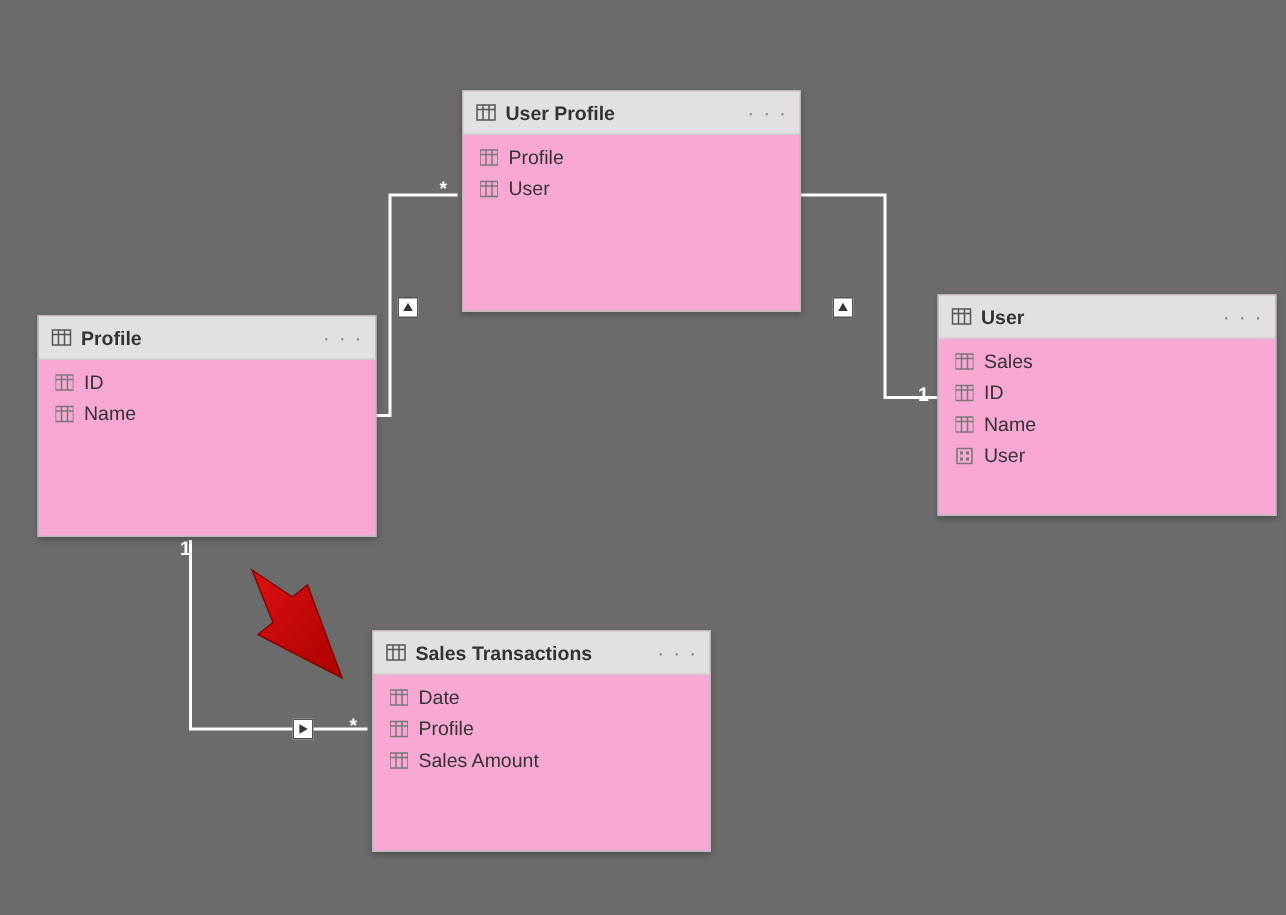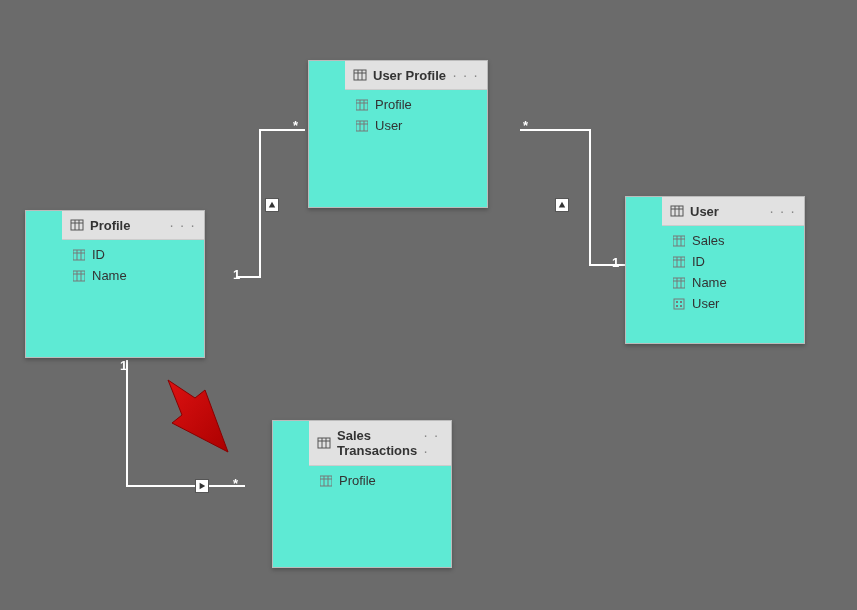--- a/index.html
+++ b/index.html
@@ -8,25 +8,24 @@
     font-family: "Segoe UI", Arial, sans-serif;
     font-size: 13px;
     width: 857px;
     height: 610px;
     position: relative;
     overflow: hidden;
     color: #333;
   }
   .table-card {
     position: absolute;
-    width: 180px;
-    background: #5eead4;
+    width: 226px;
+    background: #f9a8d4;
     border: 1px solid #bbb;
     box-shadow: 0 2px 4px rgba(0,0,0,0.25);
-    padding-left: 36px;
   }
   .table-header {
     display: flex;
     align-items: center;
     background: #e1e1e1;
     border-bottom: 1px solid #ccc;
     padding: 6px 8px;
     gap: 6px;
   }
   .table-title {
@@ -264,21 +263,21 @@
             <rect x="7" y="3" width="2" height="2" fill="#777"></rect>
             <rect x="3" y="7" width="2" height="2" fill="#777"></rect>
             <rect x="7" y="7" width="2" height="2" fill="#777"></rect>
           </svg>
         </span>
       <span>User</span>
     </div>
   </div>
 </div>
 
-<div class="table-card" style="left:248px; top:420px; height:148px;margin-left:24px;">
+<div class="table-card" style="left:248px; top:420px; height:148px;">
   <div class="table-header">
     <span class="icon">
       <svg width="14" height="14" viewBox="0 0 14 14">
           <rect x="1" y="2" width="12" height="10" fill="none" stroke="#555"></rect>
           <line x1="1" y1="5" x2="13" y2="5" stroke="#555"></line>
           <line x1="5" y1="2" x2="5" y2="12" stroke="#555"></line>
           <line x1="9" y1="2" x2="9" y2="12" stroke="#555"></line>
         </svg>
     </span>
     <span class="table-title">Sales Transactions</span>
@@ -287,16 +286,38 @@
   <div class="table-body">
     <div class="field-row">
       <span class="icon">
           <svg width="12" height="12" viewBox="0 0 12 12">
             <rect x="0" y="1" width="12" height="10" fill="none" stroke="#777"></rect>
             <line x1="0" y1="4" x2="12" y2="4" stroke="#777"></line>
             <line x1="4" y1="1" x2="4" y2="11" stroke="#777"></line>
             <line x1="8" y1="1" x2="8" y2="11" stroke="#777"></line>
           </svg>
         </span>
+      <span>Date</span>
+    </div>
+    <div class="field-row">
+      <span class="icon">
+          <svg width="12" height="12" viewBox="0 0 12 12">
+            <rect x="0" y="1" width="12" height="10" fill="none" stroke="#777"></rect>
+            <line x1="0" y1="4" x2="12" y2="4" stroke="#777"></line>
+            <line x1="4" y1="1" x2="4" y2="11" stroke="#777"></line>
+            <line x1="8" y1="1" x2="8" y2="11" stroke="#777"></line>
+          </svg>
+        </span>
       <span>Profile</span>
     </div>
+    <div class="field-row">
+      <span class="icon">
+          <svg width="12" height="12" viewBox="0 0 12 12">
+            <rect x="0" y="1" width="12" height="10" fill="none" stroke="#777"></rect>
+            <line x1="0" y1="4" x2="12" y2="4" stroke="#777"></line>
+            <line x1="4" y1="1" x2="4" y2="11" stroke="#777"></line>
+            <line x1="8" y1="1" x2="8" y2="11" stroke="#777"></line>
+          </svg>
+        </span>
+      <span>Sales Amount</span>
+    </div>
   </div>
 </div>
 
 </body></html>

